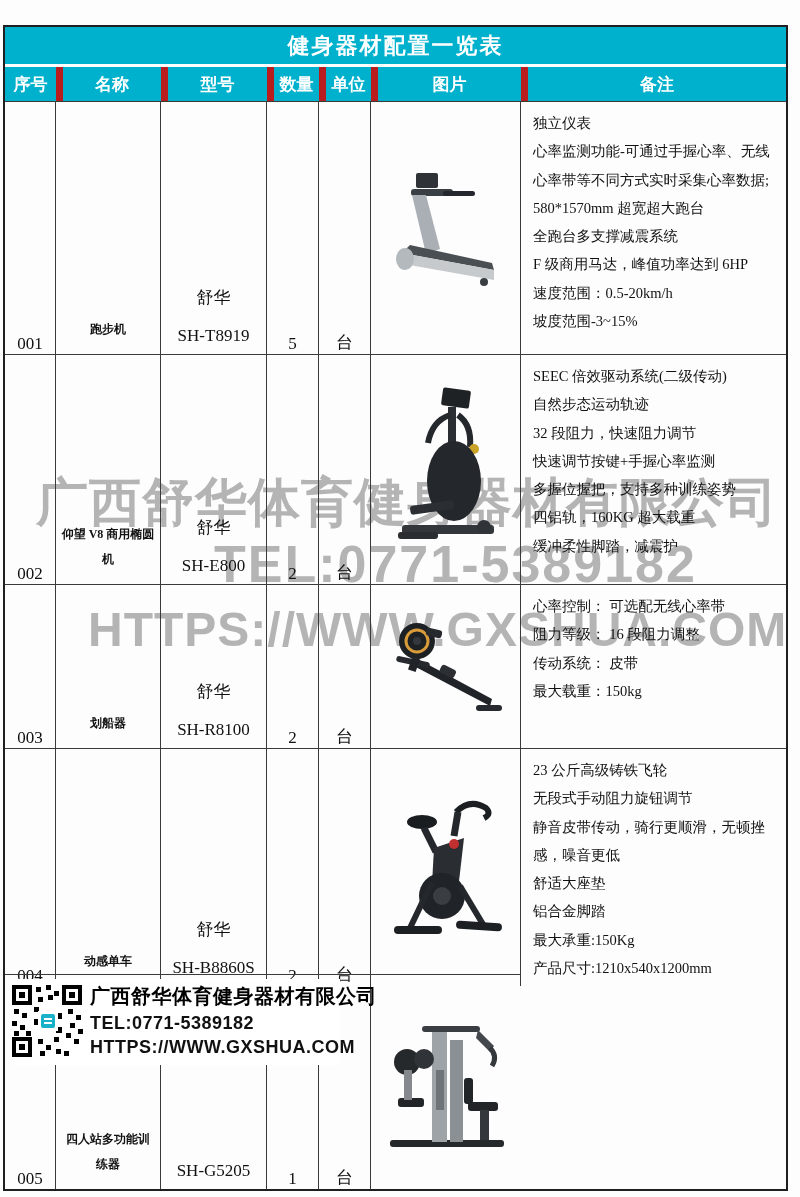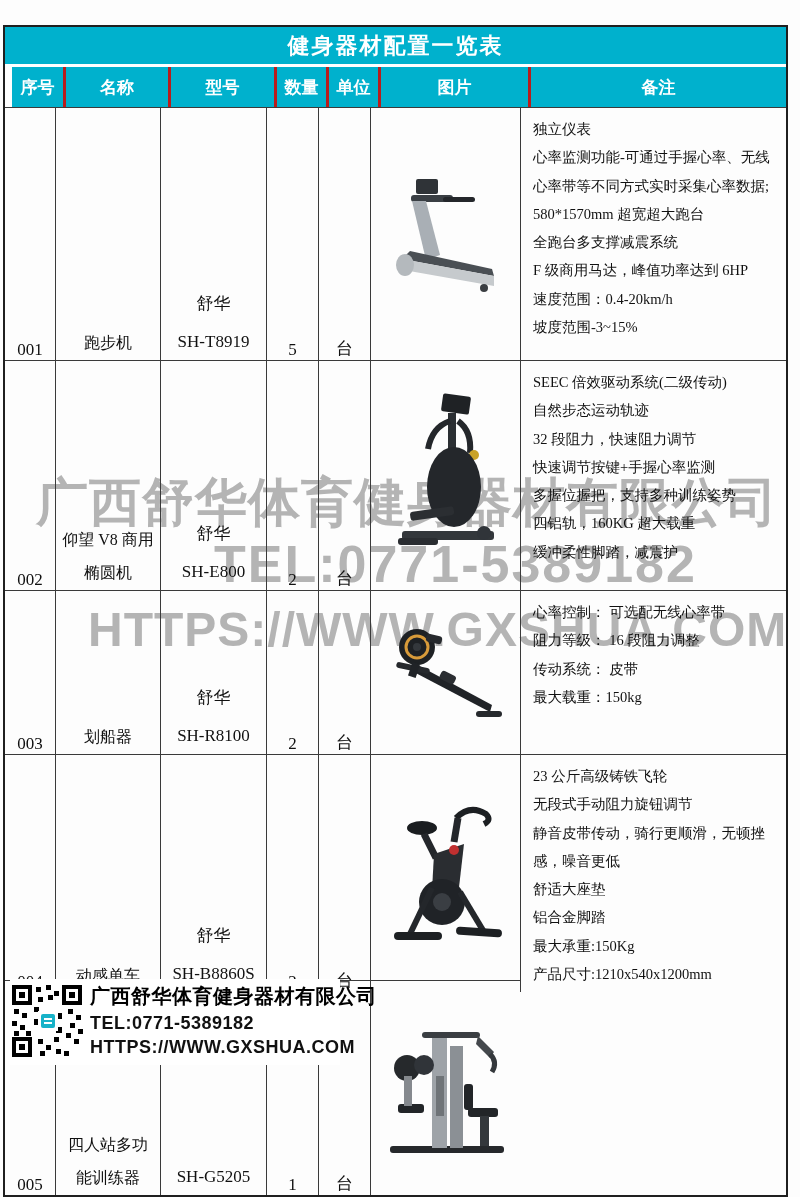--- a/index.html
+++ b/index.html
@@ -13,31 +13,31 @@
   .wm1{top:468px;left:36px;width:760px;font-size:52px;letter-spacing:1px;}
   .wm2{top:534px;left:214px;font-size:52px;letter-spacing:2px;}
   .wm3{top:602px;left:88px;font-size:48px;letter-spacing:1px;}
   
   .sheet{position:absolute;left:3px;top:25px;width:785px;z-index:1;
     border:2px solid #1f1f1f;box-sizing:border-box;background:transparent;}
   .title-row{height:37px;background:var(--teal);display:flex;align-items:center;justify-content:center;
     border-bottom:3px solid #ffffff;}
   .title-row .t{color:#fff;font-size:22px;font-weight:700;letter-spacing:2px;}
   .grid{display:grid;grid-template-columns:51px 105px 106px 52px 52px 150px 1fr;}
-  .head-row{height:40px;background:#fff;padding-left:7px;}
+  .head-row{height:34px;background:#fff;}
   .head-cell{background:var(--teal);color:#fff;font-size:17px;font-weight:700;
-    display:flex;align-items:center;justify-content:center;border-left:3px solid #b91c1c;}
+    display:flex;align-items:center;justify-content:center;border-left:7px solid #b91c1c;}
   .head-cell:first-child{border-left:none;}
   .body-row{box-sizing:border-box;}
   .cell{border-right:1px solid #3a3a3a;border-top:1px solid #3a3a3a;box-sizing:border-box;
     display:flex;flex-direction:column;align-items:center;justify-content:flex-end;
     font-family:"Liberation Serif","DejaVu Serif",serif;font-size:17px;color:#111;
     text-align:center;background:transparent;}
   .cell:last-child{border-right:none;}
-  .cell.name{font-size:16px;line-height:2.1;padding:0 5px;}
+  .cell.name{font-size:12px;line-height:2.1;padding:12px 5px;font-weight:bold;}
   .cell.model{line-height:2.2;}
   .cell.remarks{align-items:flex-start;justify-content:flex-start;text-align:left;
     font-size:14.5px;line-height:1.95;padding:7px 16px 4px 12px;}
   .cell.pic{justify-content:center;}
   
   .overlay{position:absolute;left:10px;top:979px;width:330px;height:86px;background:#fff;
     z-index:3;display:flex;align-items:flex-start;}
   .qr{margin:4px 6px 0 0;flex:0 0 auto;}
   .ov-text{display:flex;flex-direction:column;gap:3px;padding-top:4px;}
   .ov-company{font-size:20px;font-weight:700;color:#000;letter-spacing:.5px;white-space:nowrap;}
@@ -87,21 +87,21 @@
         <ellipse cx="25" cy="106" rx="9" ry="11" fill="#b4b9bd"></ellipse>
         <circle cx="104" cy="129" r="4" fill="#3a3e42"></circle>
       </svg>
     </div>
     <div class="cell remarks">
       <div>独立仪表</div>
       <div>心率监测功能-可通过手握心率、无线心率带等不同方式实时采集心率数据;</div>
       <div>580*1570mm 超宽超大跑台</div>
       <div>全跑台多支撑减震系统</div>
       <div>F 级商用马达，峰值功率达到 6HP</div>
-      <div>速度范围：0.4-20km/h</div>
+      <div>速度范围：0.5-20km/h</div>
       <div>坡度范围-3~15%</div>
     </div>
   </div>
 
   <div class="grid body-row" style="height:230px">
     <div class="cell">002</div>
     <div class="cell name">仰望 V8 商用椭圆机</div>
     <div class="cell model">
       <div>舒华</div>
       <div>SH-E800</div>

